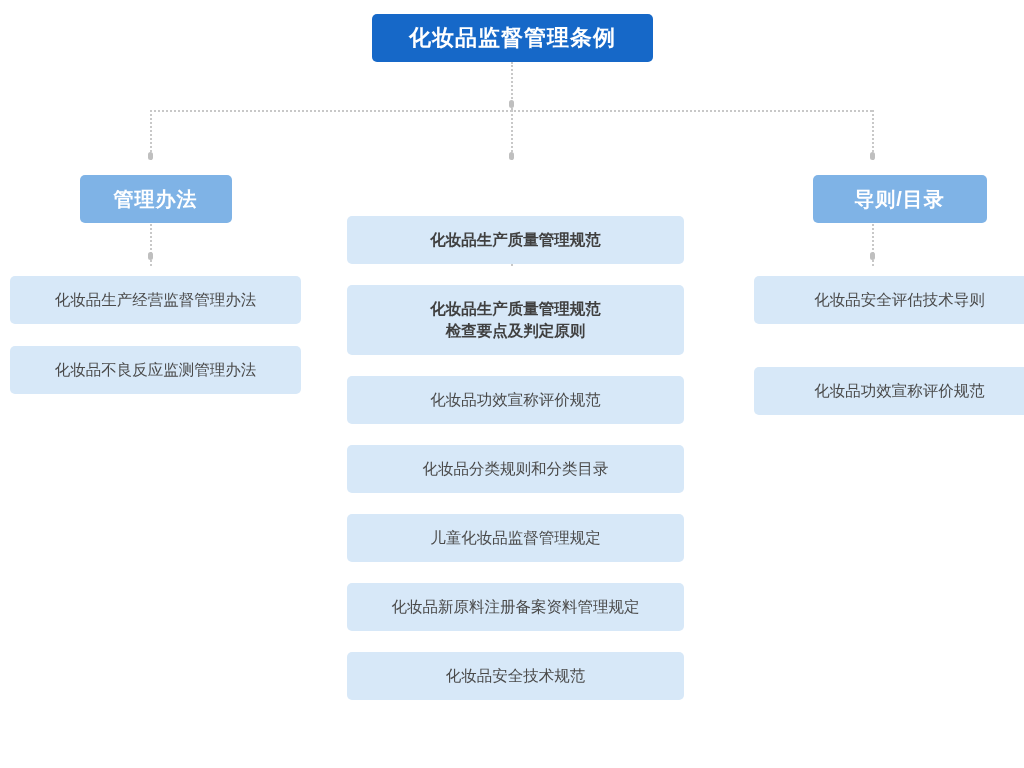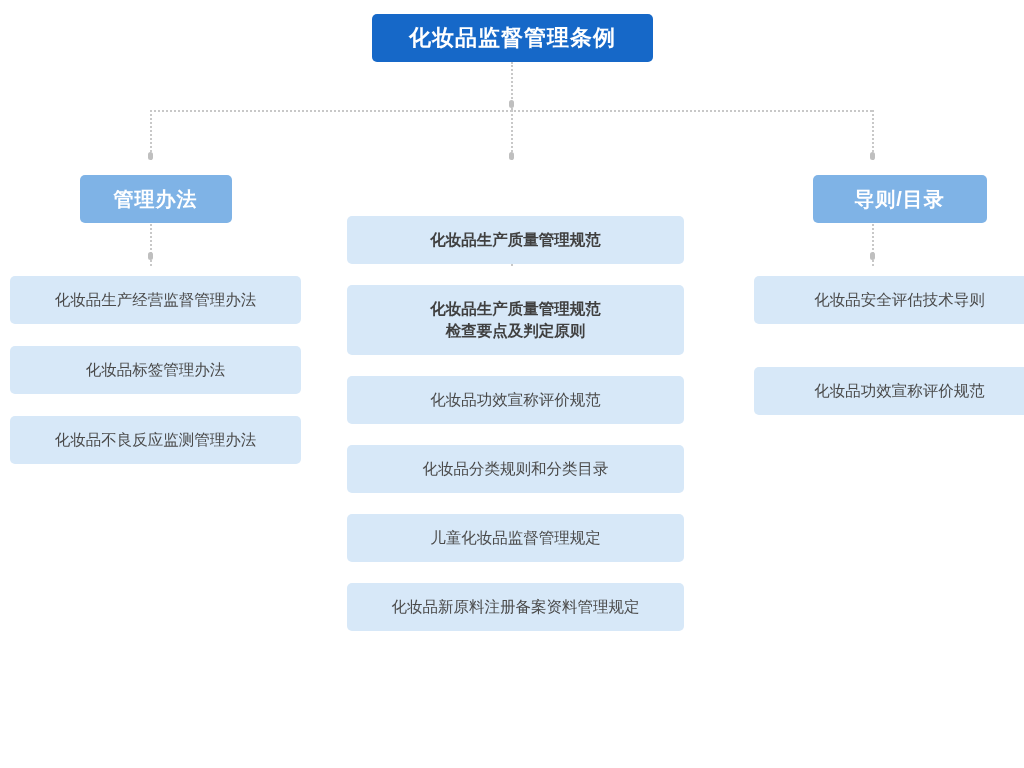--- a/index.html
+++ b/index.html
@@ -179,23 +179,20 @@
   <div class="conn-dot" style="left:509px; top:252px;"></div>
   <div class="conn-dot" style="left:870px; top:252px;"></div>
 
   <div class="column" id="col-0">
     <div class="col-header">管理办法</div>
     <div class="col-items">
         <div class="node">
           <span class="node-text">化妆品生产经营监督管理办法</span>
         </div>
         <div class="node">
-          <span class="node-text">化妆品标签管理办法</span>
-        </div>
-        <div class="node">
           <span class="node-text">化妆品不良反应监测管理办法</span>
         </div>
       </div>
   </div>
 
   <div class="column" id="col-1">
     <div class="col-items">
         <div class="node highlight">
           <span class="node-text">化妆品生产质量管理规范</span>
         </div>
@@ -208,20 +205,23 @@
         </div>
         <div class="node">
           <span class="node-text">化妆品分类规则和分类目录</span>
         </div>
         <div class="node">
           <span class="node-text">儿童化妆品监督管理规定</span>
         </div>
         <div class="node">
           <span class="node-text">化妆品新原料注册备案资料管理规定</span>
         </div>
+        <div class="node">
+          <span class="node-text">化妆品安全技术规范</span>
+        </div>
       </div>
   </div>
 
   <div class="column" id="col-2">
     <div class="col-header">导则/目录</div>
     <div class="col-items">
         <div class="node">
           <span class="node-text">化妆品安全评估技术导则</span>
         </div>
         <div class="node">

